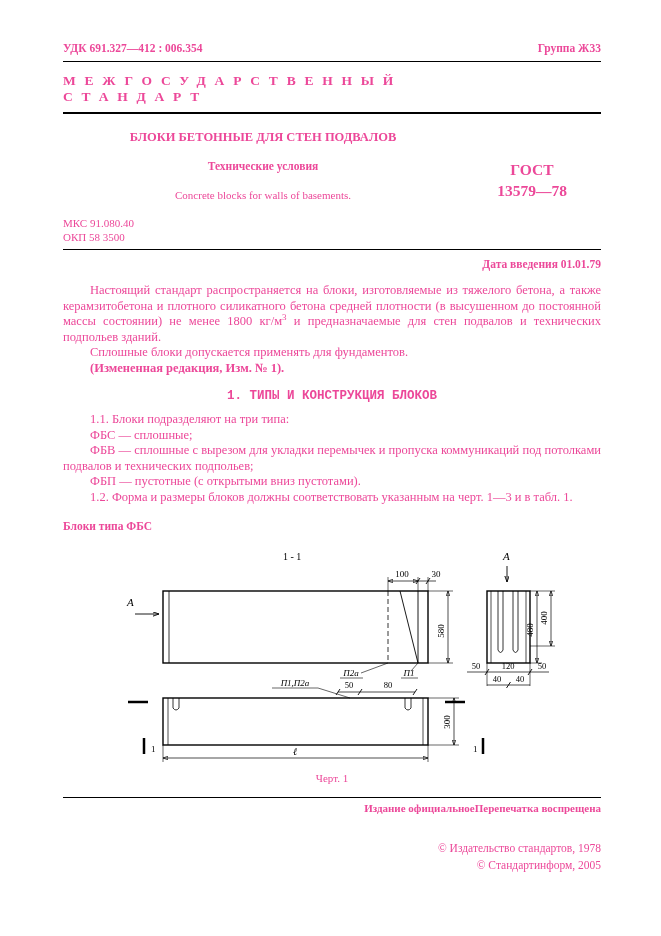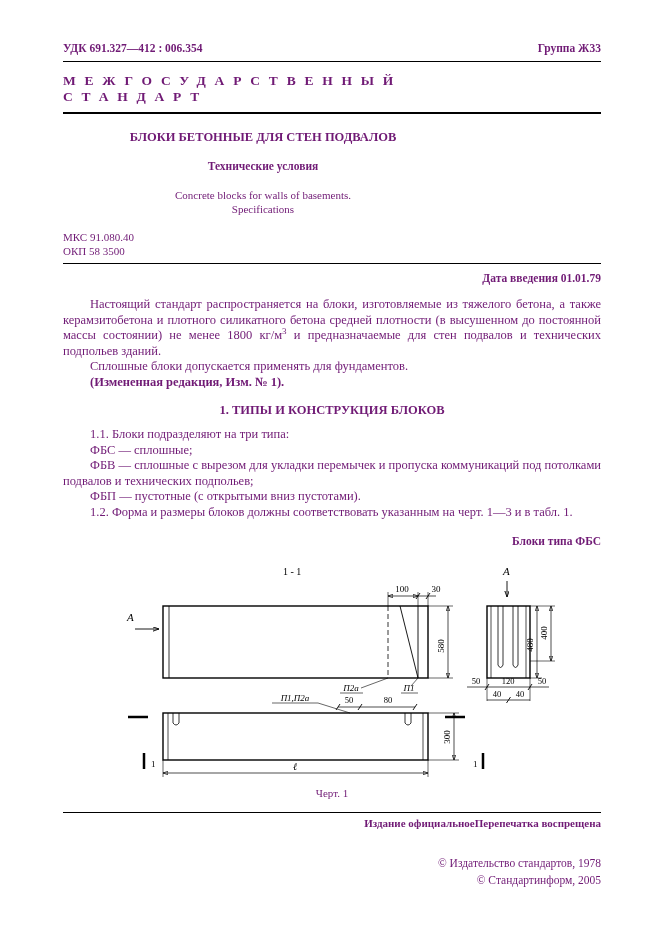--- a/index.html
+++ b/index.html
@@ -1,41 +1,41 @@
 <!DOCTYPE html>
 <html><head>
 <meta charset="utf-8">
 <style>
   html,body { margin:0; padding:0; background:#ffffff; }
   .page {
     width:661px; height:936px; box-sizing:border-box;
     padding:42px 60px 0 63px;
     font-family:"Liberation Serif", serif;
-    color:#701a75; background:#fff; position:relative;
+    color:#ec4899; background:#fff; position:relative;
   }
   .rule { border:none; border-top:1px solid #000; margin:0; }
   .rule.thick { border-top:2.5px solid #000; }
   .top-row { display:flex; justify-content:space-between; font-weight:bold; font-size:11.5px; margin-bottom:7px; }
   .interstate { display:flex; justify-content:space-between; font-weight:bold; font-size:13.5px; margin:11px 0 7px;flex-direction:column; }
   .interstate span { letter-spacing:0.65em; white-space:nowrap; }
   .interstate span:last-child { margin-right:-0.65em; }
   .title-block { display:flex; margin-top:16px; }
   .title-left { width:400px; text-align:center; }
   .doc-title { font-weight:bold; font-size:12.5px; margin-bottom:15px; }
   .doc-subtitle { font-weight:bold; font-size:11.5px; margin-bottom:17px; }
   .doc-title-en, .doc-subtitle-en { font-size:11px; line-height:1.25; }
   .gost-block { flex:1; text-align:center; font-weight:bold; font-size:15.5px; padding-top:30px; line-height:1.35; }
   .codes { font-size:11px; margin-top:13px; line-height:1.3; }
   .codes-rule { margin-top:5px; }
   .intro-date { text-align:right; font-weight:bold; font-size:11.5px; margin-top:8px; margin-bottom:13px; }
   .para { margin:0; text-indent:27px; text-align:justify; font-size:12.5px; line-height:15.5px; }
   .para.bold { font-weight:bold; }
   sup { font-size:9px; line-height:0; }
-  .section-heading { text-align:center; font-weight:bold; font-size:12.5px; margin:13px 0 9px; }
-  .fig-caption-type { text-align:right; font-weight:bold; font-size:11.5px; margin-top:15px; }
+  .section-heading { text-align:center; font-weight:bold; font-size:12.5px; margin:13px 0 9px;font-family:Liberation Mono, monospace; }
+  .fig-caption-type { text-align:left; font-weight:bold; font-size:11.5px; margin-top:15px; }
   .fig-caption-width { text-align:center; font-style:italic; font-size:11px; margin-top:15px; }
   .drawing-wrap { margin:4px 0 0 -8px; width:550px; }
   svg { display:block; }
   svg * { stroke:#000; fill:none; }
   svg text { fill:#000; stroke:none; font-family:"Liberation Serif", serif; }
   .fig-number { text-align:center; font-size:11px; margin-top:4px; }
   .footer-rule { margin-top:13px; }
   .footer-row { display:flex; justify-content:flex-end; font-weight:bold; font-size:11px; margin-top:4px; }
   .copyright { text-align:right; font-size:11.5px; margin-top:26px; line-height:1.45; }
 </style>
@@ -54,21 +54,24 @@
     <span>МЕЖГОСУДАРСТВЕННЫЙ</span>
     <span>СТАНДАРТ</span>
   </div>
   <hr class="rule thick">
 
   <div class="title-block">
     <div class="title-left">
       <div class="doc-title">БЛОКИ БЕТОННЫЕ ДЛЯ СТЕН ПОДВАЛОВ</div>
       <div class="doc-subtitle">Технические условия</div>
       <div class="doc-title-en">Concrete blocks for walls of basements.</div>
-      <div class="doc-subtitle-en">Specifications</div>
+    </div>
+    <div class="gost-block">
+      <div>ГОСТ</div>
+      <div>13579—78</div>
     </div>
   </div>
 
   <div class="codes">
     <div>МКС 91.080.40</div>
     <div>ОКП 58 3500</div>
   </div>
   <hr class="rule codes-rule">
 
   <div class="intro-date">Дата введения 01.01.79</div>

